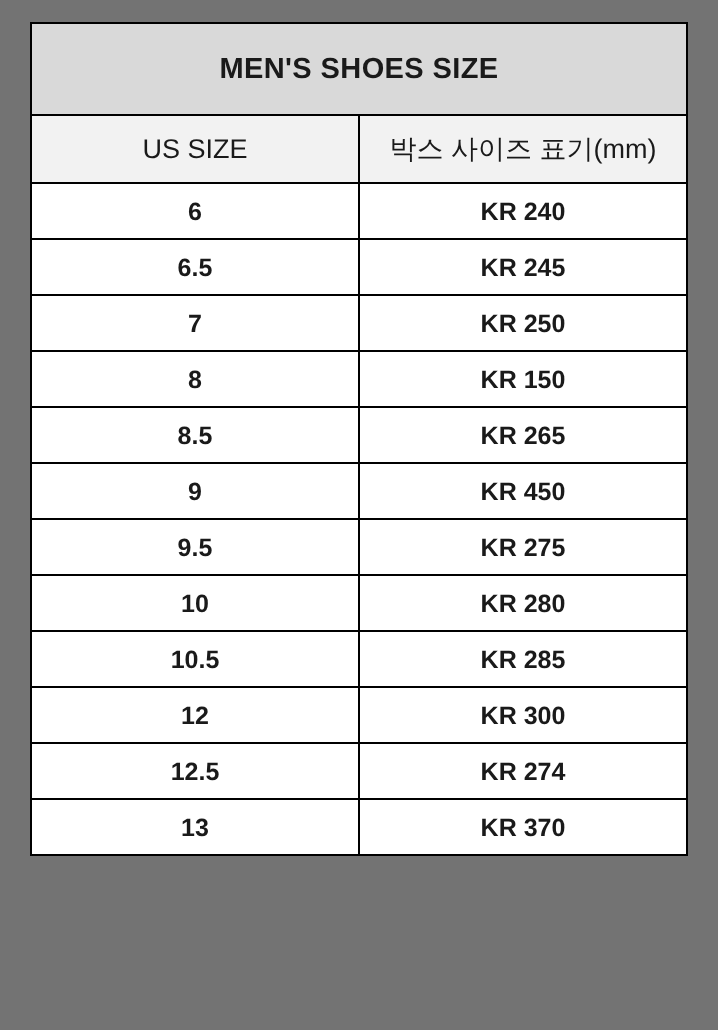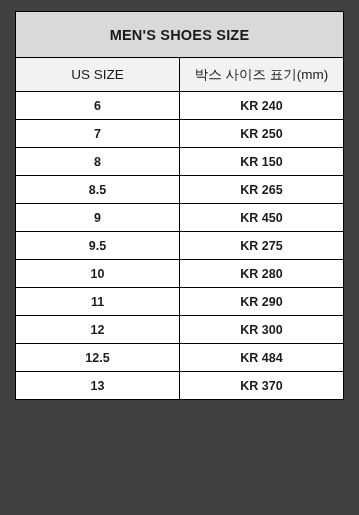--- a/index.html
+++ b/index.html
@@ -10,21 +10,21 @@
     width: 359px;
     height: 515px;
     background: #ffffff;
     font-family: "Liberation Sans", "DejaVu Sans", sans-serif;
     overflow: hidden;
   }
   .page {
     position: relative;
     width: 359px;
     height: 515px;
-    background: #404040;
+    background: #737373;
   }
   .size-table {
     position: absolute;
     left: 15px;
     top: 11px;
     width: 329px;
     border-collapse: collapse;
     table-layout: fixed;
   }
   .size-table th,
@@ -70,20 +70,24 @@
         <th class="col-header col-us">US SIZE</th>
         <th class="col-header col-kr">박스 사이즈 표기(mm)</th>
       </tr>
     </thead>
     <tbody id="table-body">
         <tr>
           <td class="data-cell col-us">6</td>
           <td class="data-cell col-kr">KR 240</td>
         </tr>
         <tr>
+          <td class="data-cell col-us">6.5</td>
+          <td class="data-cell col-kr">KR 245</td>
+        </tr>
+        <tr>
           <td class="data-cell col-us">7</td>
           <td class="data-cell col-kr">KR 250</td>
         </tr>
         <tr>
           <td class="data-cell col-us">8</td>
           <td class="data-cell col-kr">KR 150</td>
         </tr>
         <tr>
           <td class="data-cell col-us">8.5</td>
           <td class="data-cell col-kr">KR 265</td>
@@ -94,30 +98,30 @@
         </tr>
         <tr>
           <td class="data-cell col-us">9.5</td>
           <td class="data-cell col-kr">KR 275</td>
         </tr>
         <tr>
           <td class="data-cell col-us">10</td>
           <td class="data-cell col-kr">KR 280</td>
         </tr>
         <tr>
-          <td class="data-cell col-us">11</td>
-          <td class="data-cell col-kr">KR 290</td>
+          <td class="data-cell col-us">10.5</td>
+          <td class="data-cell col-kr">KR 285</td>
         </tr>
         <tr>
           <td class="data-cell col-us">12</td>
           <td class="data-cell col-kr">KR 300</td>
         </tr>
         <tr>
           <td class="data-cell col-us">12.5</td>
-          <td class="data-cell col-kr">KR 484</td>
+          <td class="data-cell col-kr">KR 274</td>
         </tr>
         <tr>
           <td class="data-cell col-us">13</td>
           <td class="data-cell col-kr">KR 370</td>
         </tr>
       </tbody>
   </table>
 </div>
 
 </body></html>

